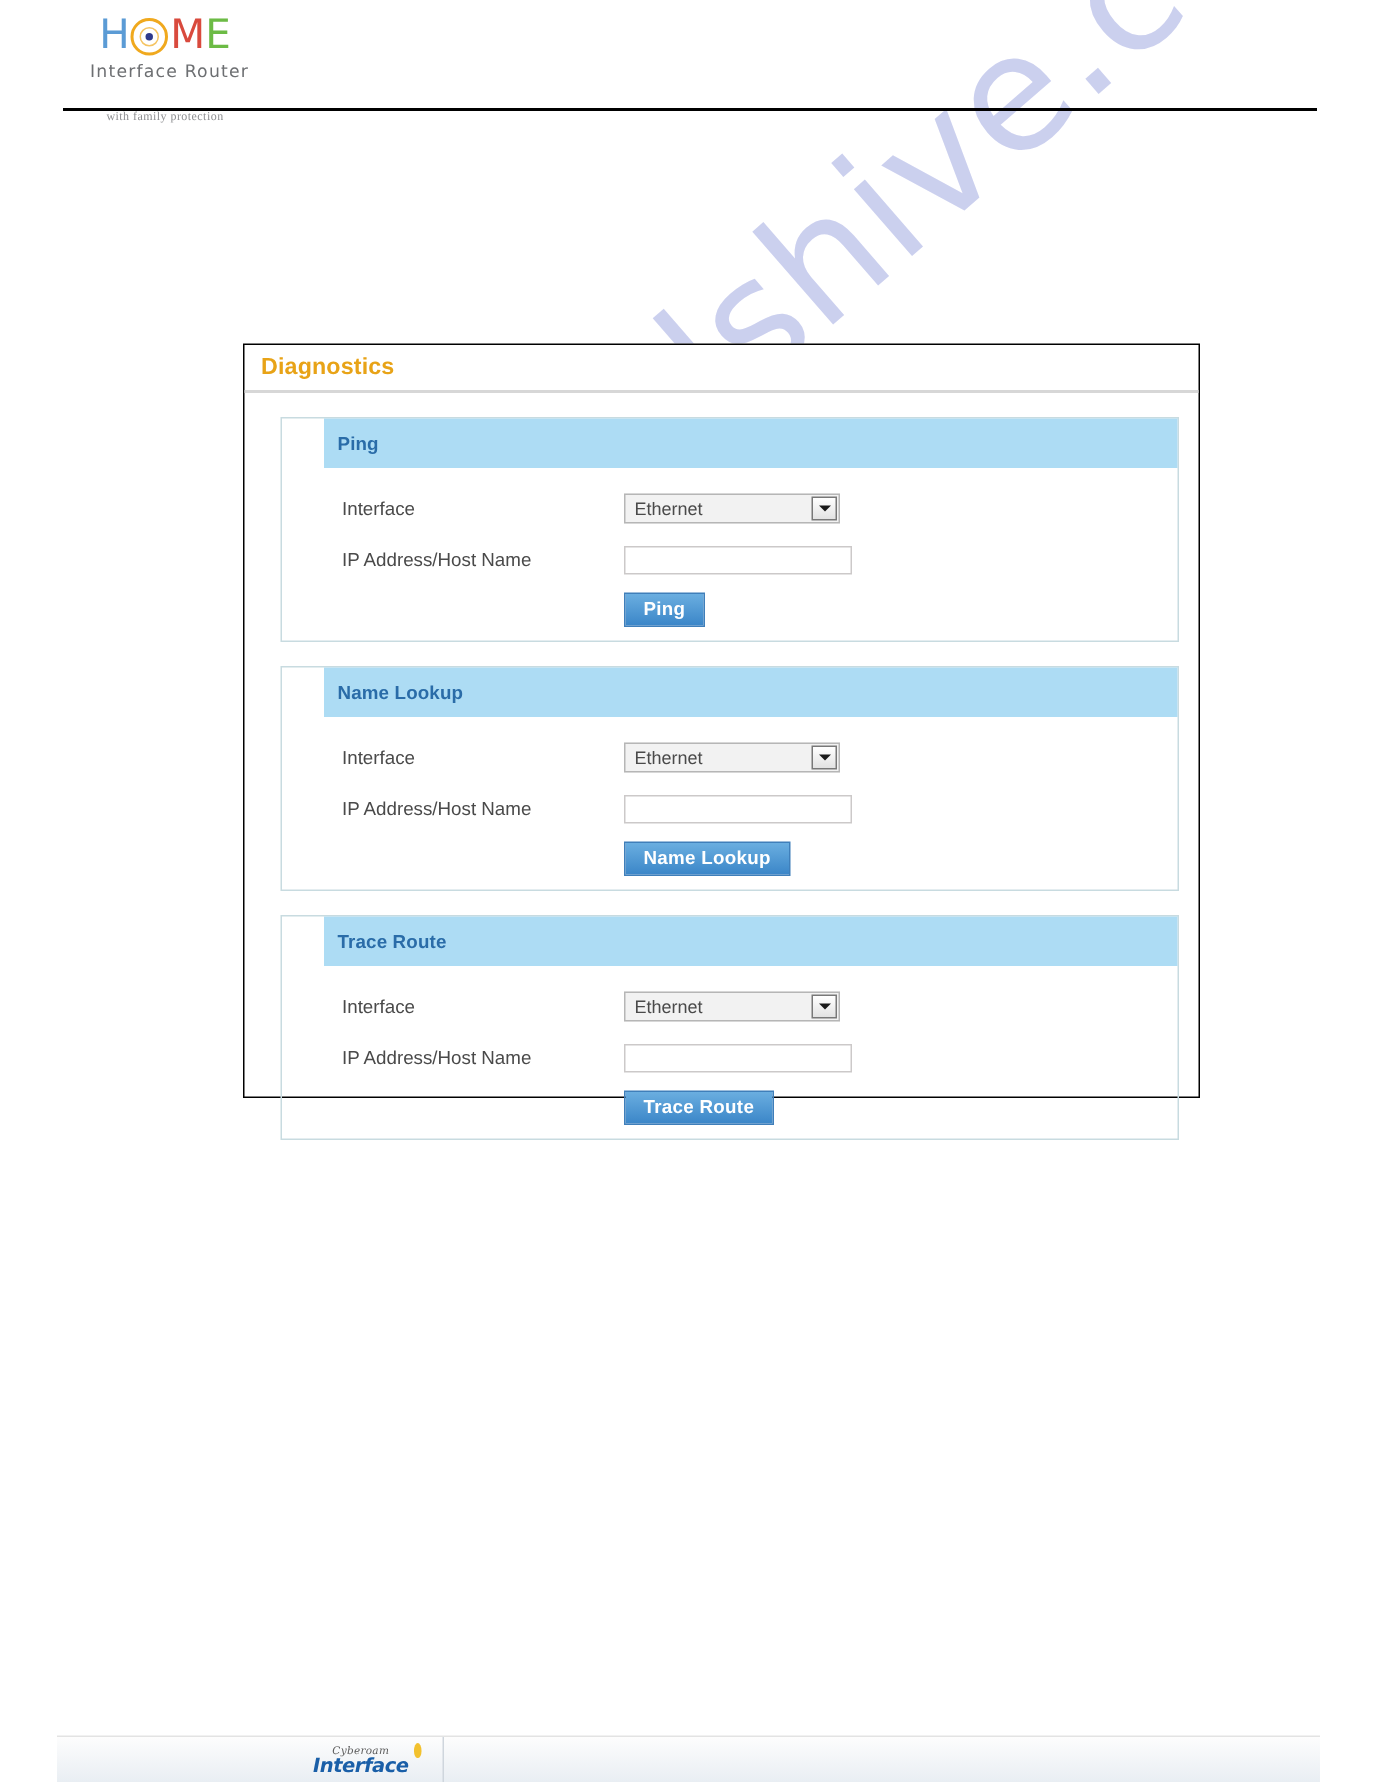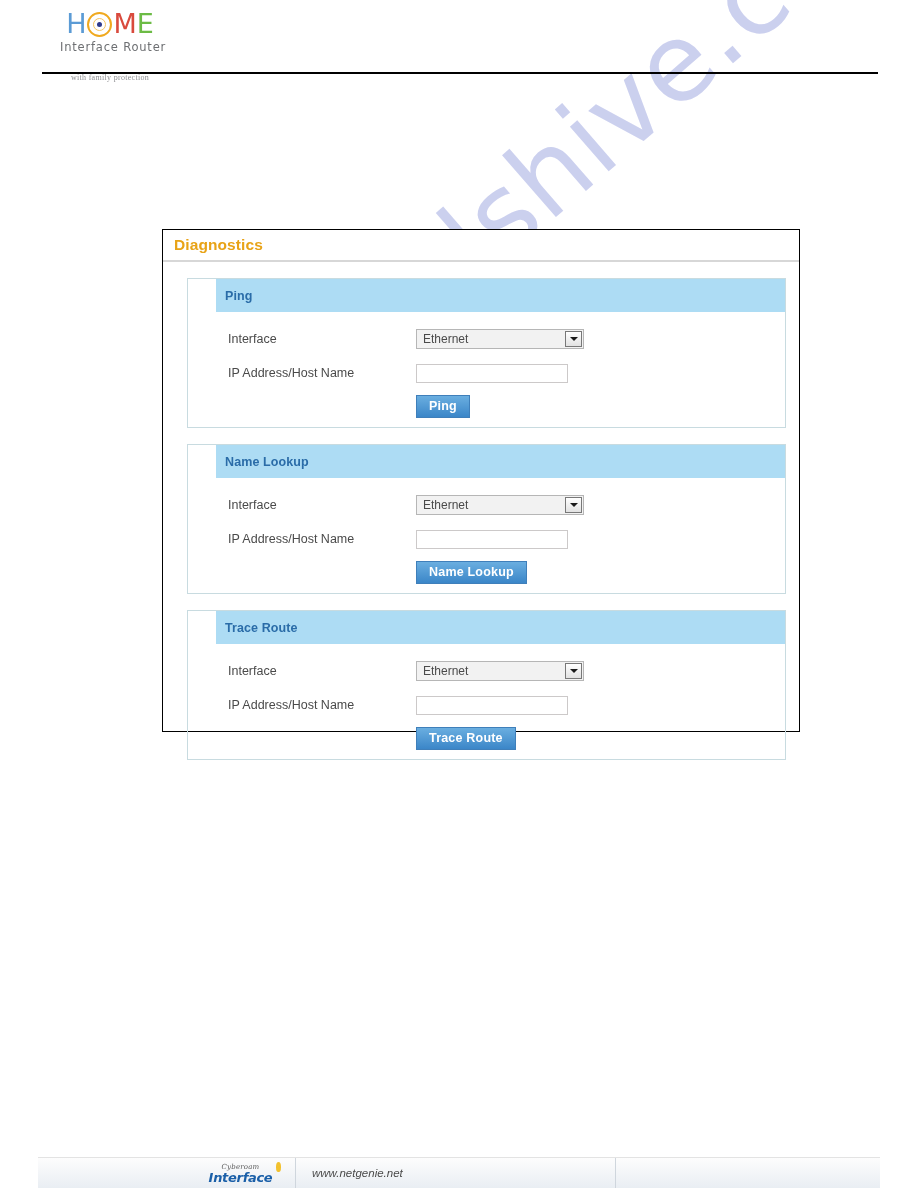--- a/index.html
+++ b/index.html
@@ -194,21 +194,21 @@
     color: #4a4a4a;
     width: 188px;
     flex: none;
   }
   .field-wrap {
     position: relative;
   }
 
   
   .fake-select {
-    width: 168px;
+    width: 144px;
     height: 20px;
     border: 1px solid #b6b6b6;
     background: #f2f2f2;
     box-sizing: border-box;
     display: flex;
     align-items: center;
     position: relative;
   }
   .fake-select-value {
     font-family: "Liberation Sans", sans-serif;
@@ -448,17 +448,14 @@
 
 <div class="page-footer">
   <div class="footer-cell footer-spacer"></div>
   <div class="footer-cell footer-logo-cell">
     <div class="fl-cyberoam">Cyberoam</div>
     <div class="fl-netgenie">
       <span>Interface</span>
       <span class="fl-flame"></span>
     </div>
   </div>
-  <div class="footer-cell footer-url-cell">
-    <span class="footer-url">www.netgenie.net</span>
-  </div>
   <div class="footer-cell footer-right-cell"></div>
 </div>
 
 </body></html>

